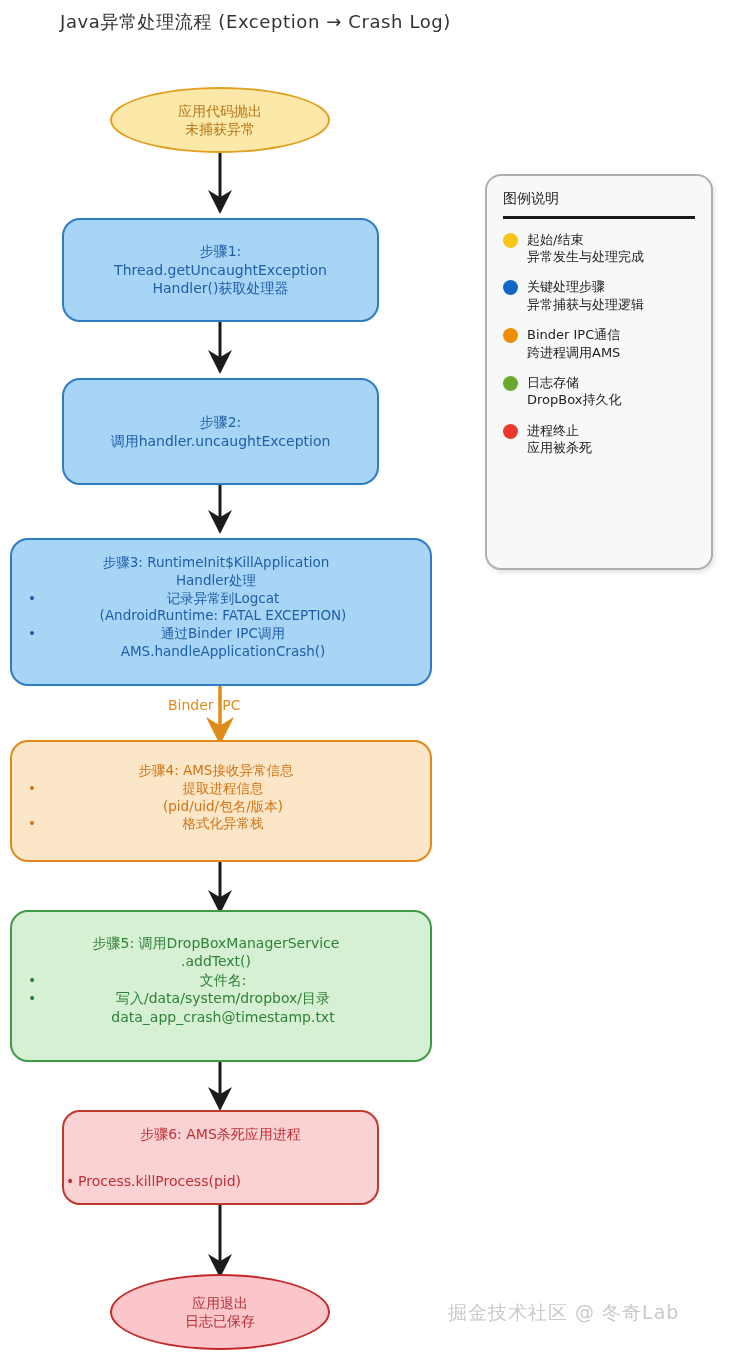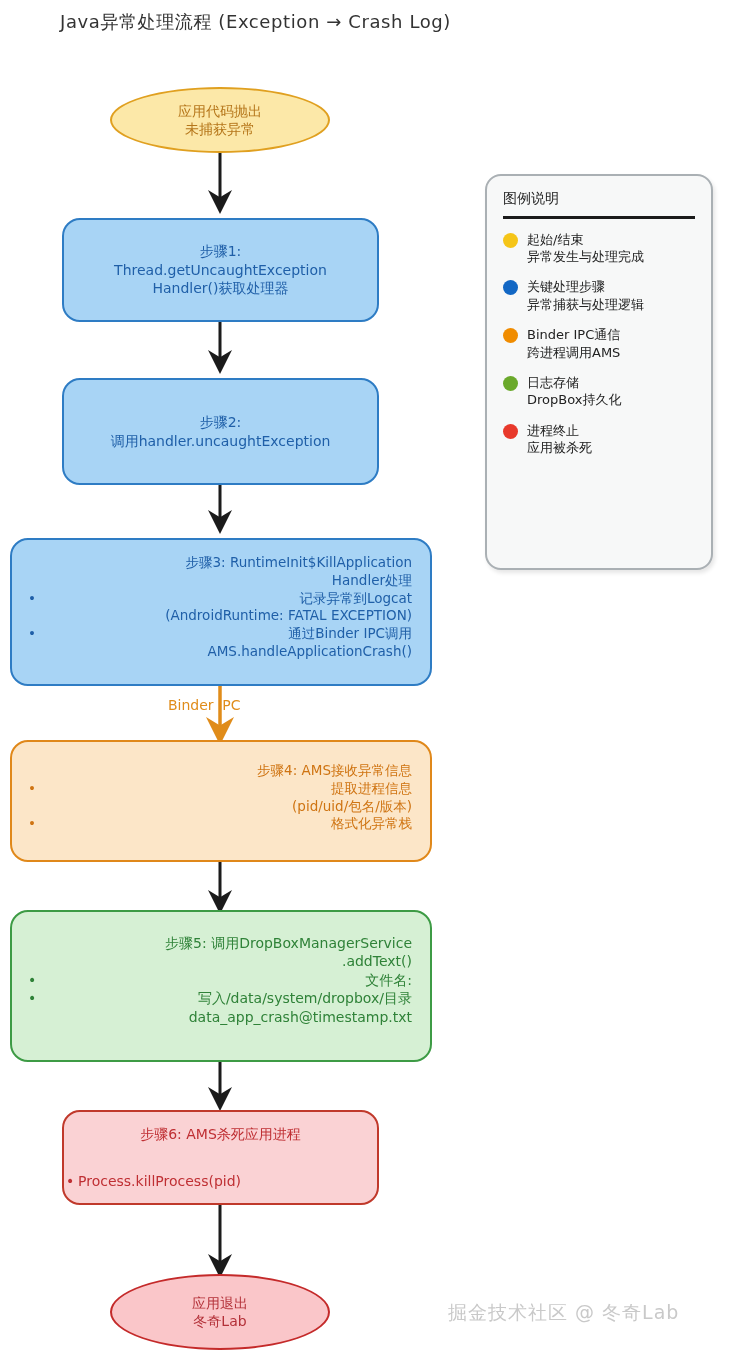--- a/index.html
+++ b/index.html
@@ -41,21 +41,21 @@
   }
   .node.ellipse {
     border-radius: 50%;
     border-width: 2.5px;
     border-style: solid;
     align-items: center;
     text-align: center;
   }
 
   .n-center { text-align: center; }
-  .n-left   { text-align: right; padding-left: 14px; padding-right: 18px; }
+  .n-left   { text-align: center; padding-left: 14px; padding-right: 24px; }
 
   .line { display: block; line-height: 1.32; }
   .bullet-line { display: block; line-height: 1.32; padding-left: 14px; position: relative; }
   .bullet-line::before {
     content: "\2022";
     position: absolute;
     left: 2px;
     top: 0;
   }
   .cont-line { display: block; line-height: 1.32; padding-left: 14px; }
@@ -206,21 +206,21 @@
   <span class="cont-line">data_app_crash@timestamp.txt</span>
 </div>
 
 <div class="node rect theme-red n-center" style="left:62px; top:1110px; width:317px; height:95px; font-size:14px;gap:28px;">
   <span class="line">步骤6: AMS杀死应用进程</span>
   <span class="bullet-line" style="display:inline-block; text-align:left;">Process.killProcess(pid)</span>
 </div>
 
 <div class="node ellipse theme-end" style="left:110px; top:1274px; width:220px; height:76px; font-size:14px;">
   <span class="line">应用退出</span>
-  <span class="line">冬奇Lab</span>
+  <span class="line">日志已保存</span>
 </div>
 
 <div id="legend">
   <div id="legend-title">图例说明</div>
   <div id="legend-rule"></div>
 
   <div class="legend-item">
     <span class="legend-dot" style="background:#f5c518;"></span>
     <span class="legend-text">
       <span>起始/结束</span>

